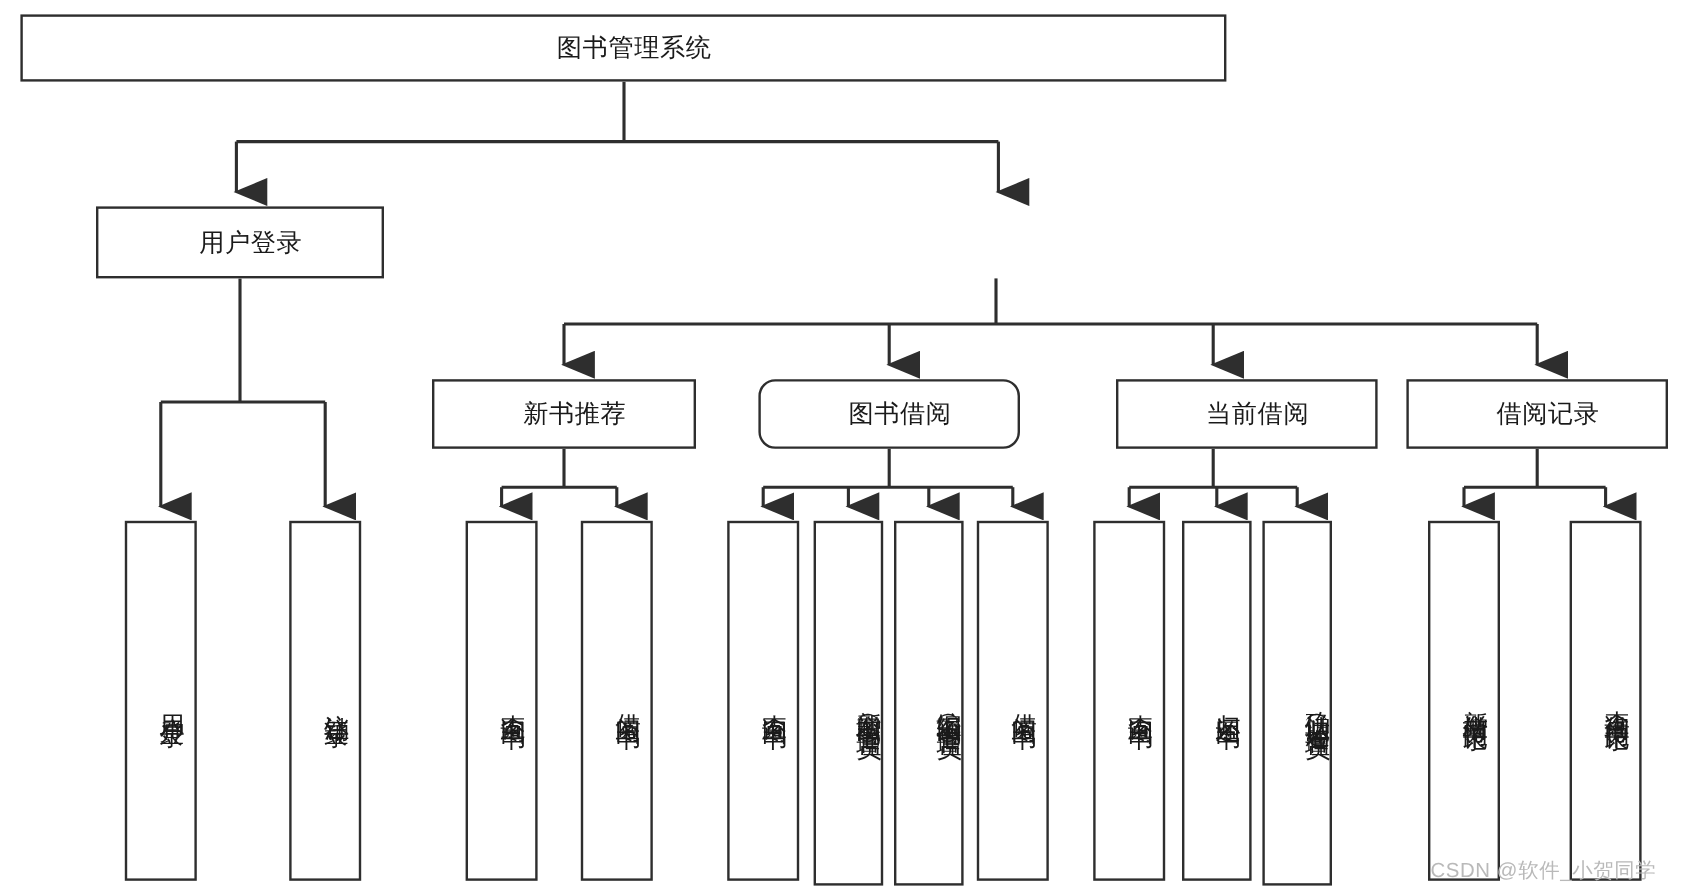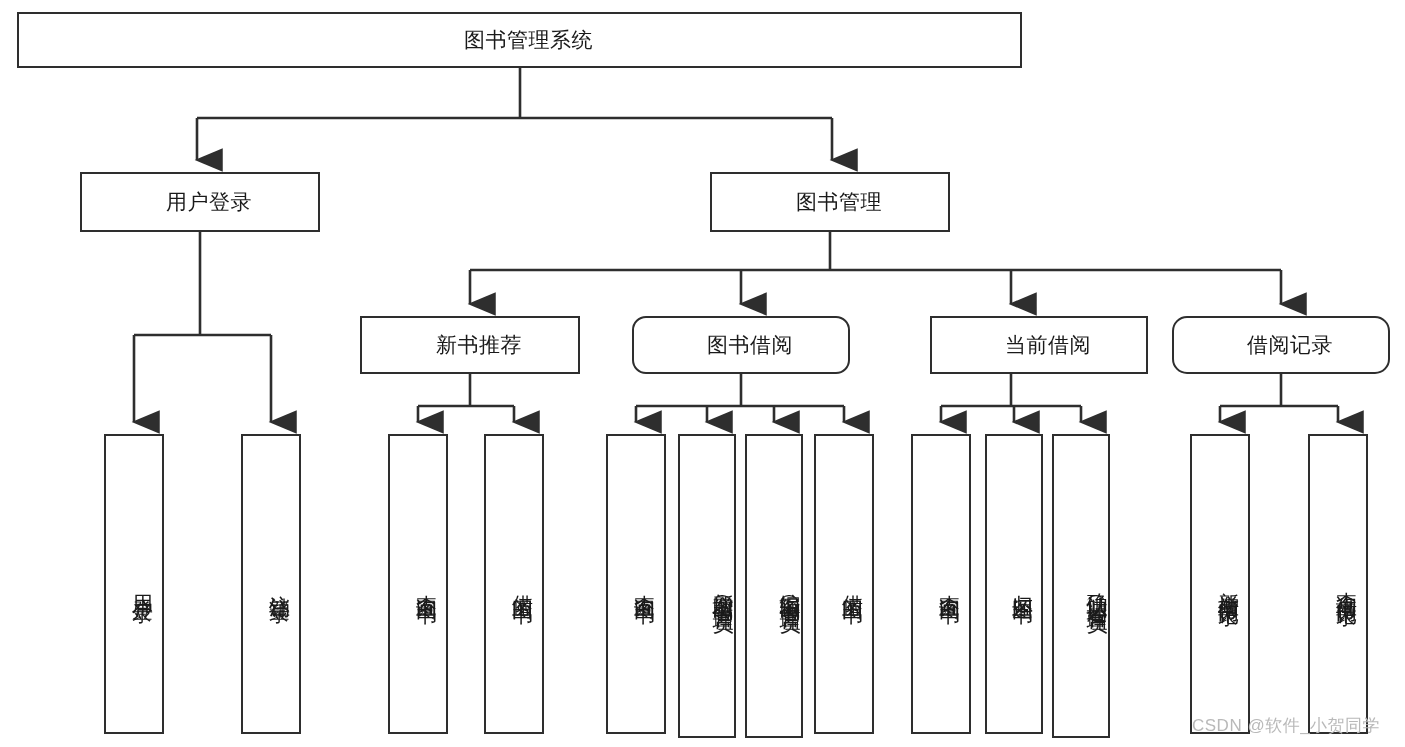--- a/index.html
+++ b/index.html
@@ -125,34 +125,31 @@
     </g>
   </svg>
 
   <div class="node node-h" style="left:17px; top:12px; width:1005px; height:56px;">
     <span>图书管理系统</span>
   </div>
 
   <div class="node node-h" style="left:80px; top:172px; width:240px; height:60px;">
     <span>用户登录</span>
   </div>
-  <div class="node node-h" style="left:710px; top:172px; width:240px; height:60px;">
-    <span>图书管理</span>
-  </div>
 
   <div class="node node-h" style="left:360px; top:316px; width:220px; height:58px;">
     <span>新书推荐</span>
   </div>
   <div class="node node-h" style="left:632px; top:316px; width:218px; height:58px;border-radius:14px;">
     <span>图书借阅</span>
   </div>
   <div class="node node-h" style="left:902px; top:316px; width:218px; height:58px;margin-left:28px;">
     <span>当前借阅</span>
   </div>
-  <div class="node node-h" style="left:1172px; top:316px; width:218px; height:58px;border-radius:15px;">
+  <div class="node node-h" style="left:1172px; top:316px; width:218px; height:58px;">
     <span>借阅记录</span>
   </div>
 
   <div class="node node-v centered" style="left:104px; top:434px; width:60px; height:300px;">
     <span>用户登录</span>
   </div>
   <div class="node node-v centered" style="left:241px; top:434px; width:60px; height:300px;">
     <span>注销登录</span>
   </div>
 

